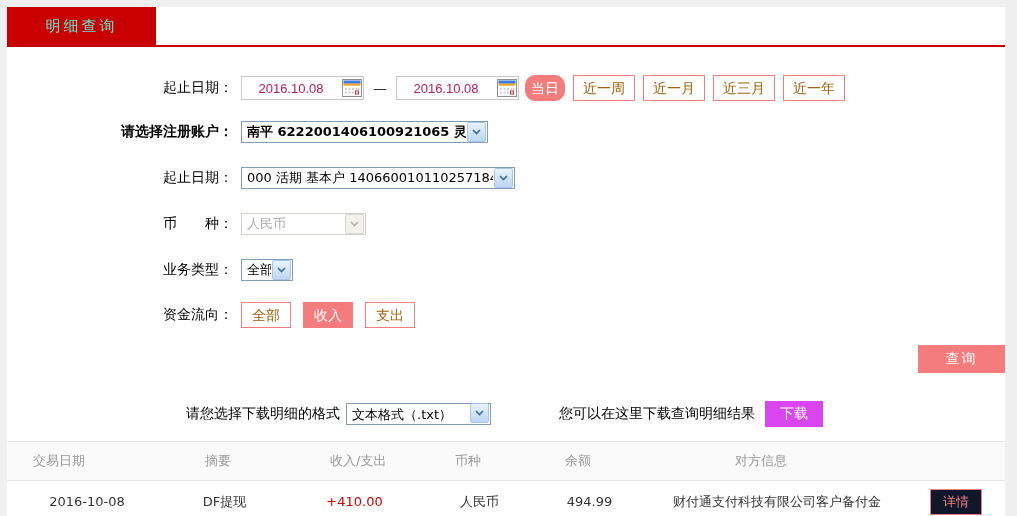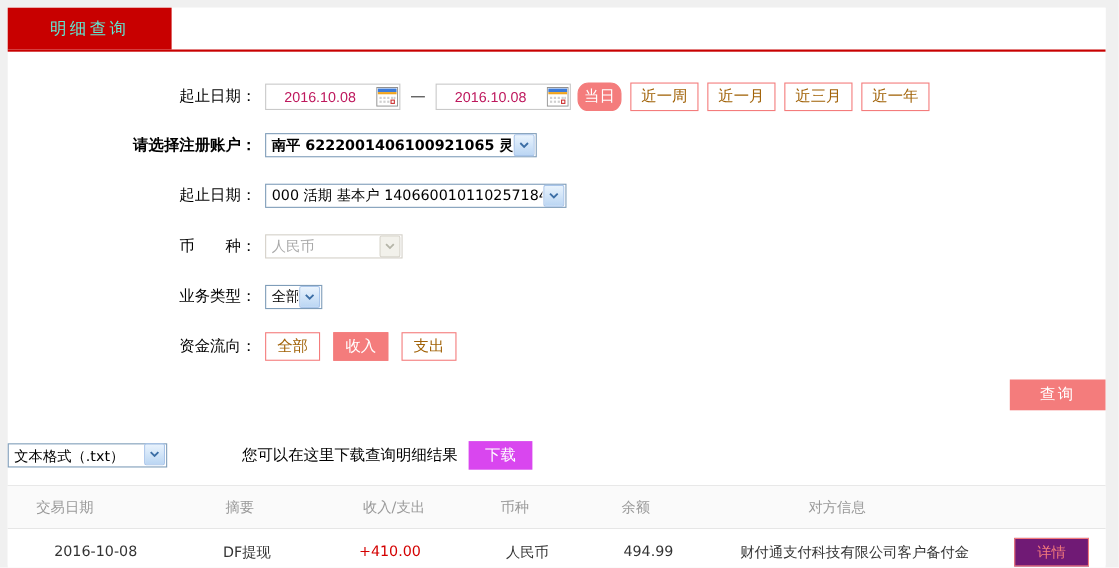--- a/index.html
+++ b/index.html
@@ -100,22 +100,22 @@
     align-items:center;
   }
   .thead{height:38px;background:#FAFAFA;border-bottom:1px solid #E6E6E6;color:#999;font-size:13px;}
   .thead .hc{white-space:nowrap;}
   .h1{padding-left:26px;} .h2{padding-left:38px;} .h3{padding-left:48px;}
   .h4{padding-left:28px;} .h5{padding-left:33px;} .h6{padding-left:88px;}
   .trow{height:41px;background:#fff;border-bottom:1px solid #E9E9E9;font-size:13px;color:#333;}
   .trow .dc{text-align:center;white-space:nowrap;}
   .amount{color:#D40000;}
   .detail-btn{
-    box-sizing:border-box;width:68px;height:26px;border:1px solid #F47C7C;
-    background:#701a75;color:#F47C7C;font-size:13px;cursor:pointer;font-family:inherit;
+    box-sizing:border-box;width:52px;height:26px;border:1px solid #F47C7C;
+    background:#0f172a;color:#F47C7C;font-size:13px;cursor:pointer;font-family:inherit;
   }
 </style>
 </head>
 <body>
 
 <div class="page">
   <div class="card">
 
     <div class="tabbar">
       <div class="tab">
@@ -231,20 +231,21 @@
         <button class="sbtn flow-btn">全部</button>
         <button class="sbtn flow-btn active">收入</button>
         <button class="sbtn flow-btn">支出</button>
       </div>
 
       <div class="query-row">
         <button class="query-btn">查询</button>
       </div>
 
       <div class="dl-row">
+        <span class="dl-label">请您选择下载明细的格式</span>
         <div class="xp-select w-format">
           <span class="txt">文本格式（.txt）</span>
           <span class="xp-arrow">
             <svg width="9" height="6" viewBox="0 0 9 6">
                 <path d="M1 1 L4.5 4.5 L8 1" fill="none" stroke="#3C6EA5" stroke-width="1.7"></path>
               </svg>
           </span>
         </div>
         <span class="dl-hint">您可以在这里下载查询明细结果</span>
         <button class="dl-btn">下载</button>

